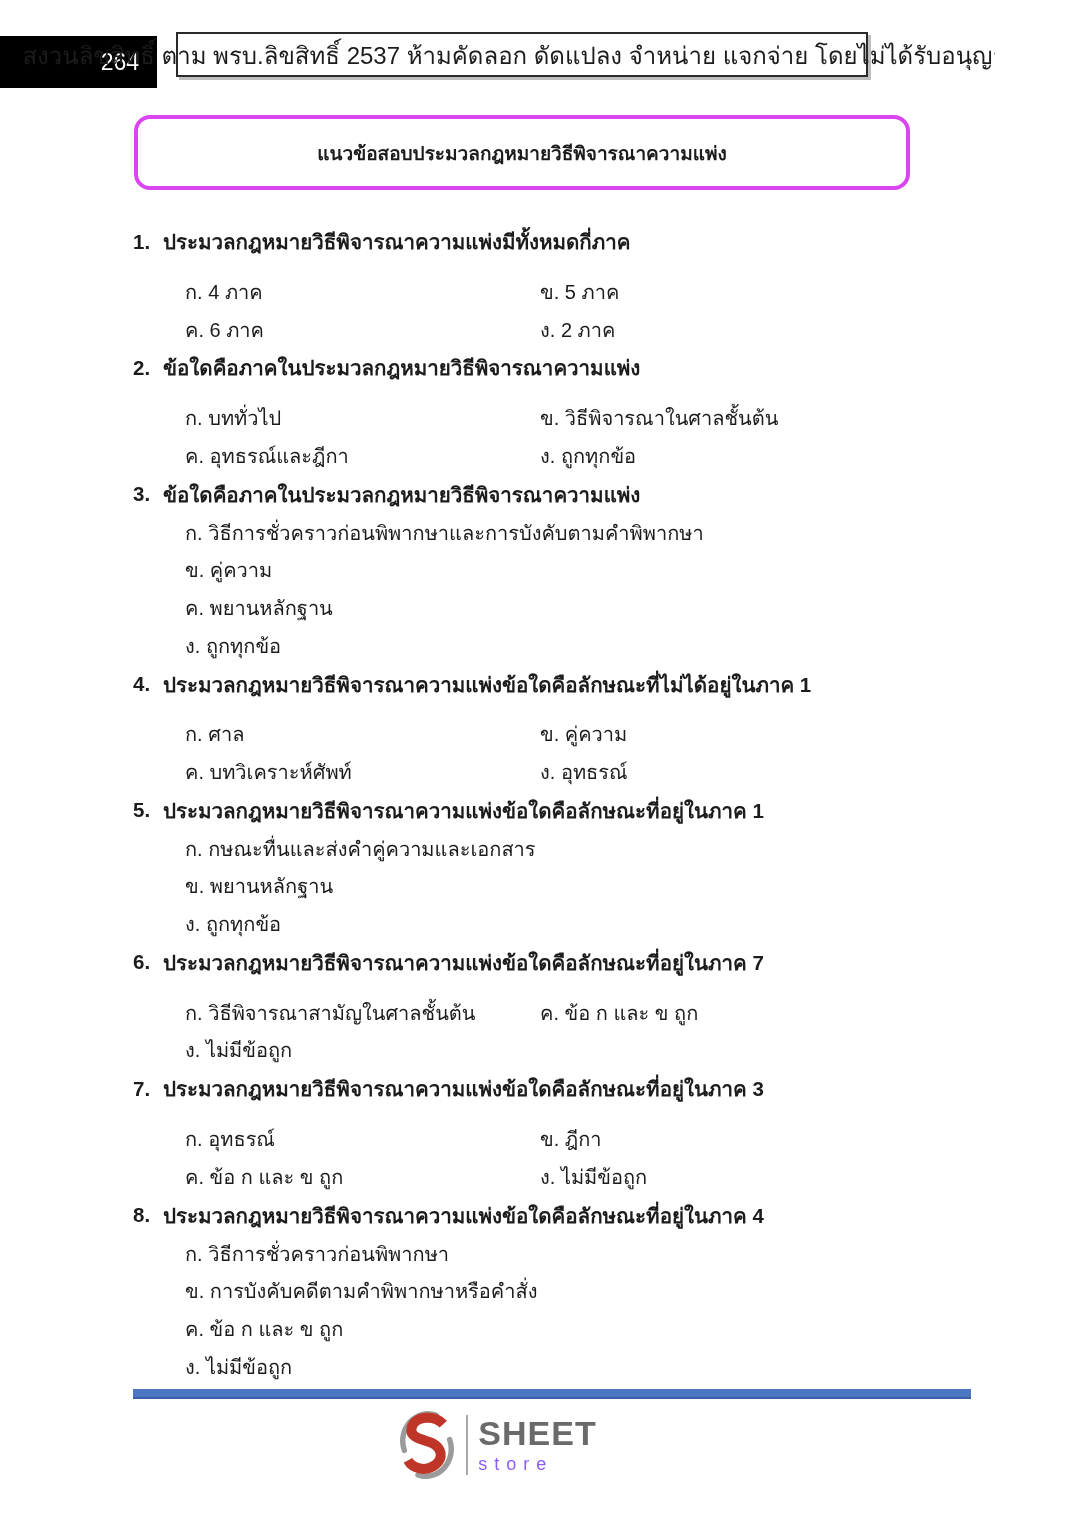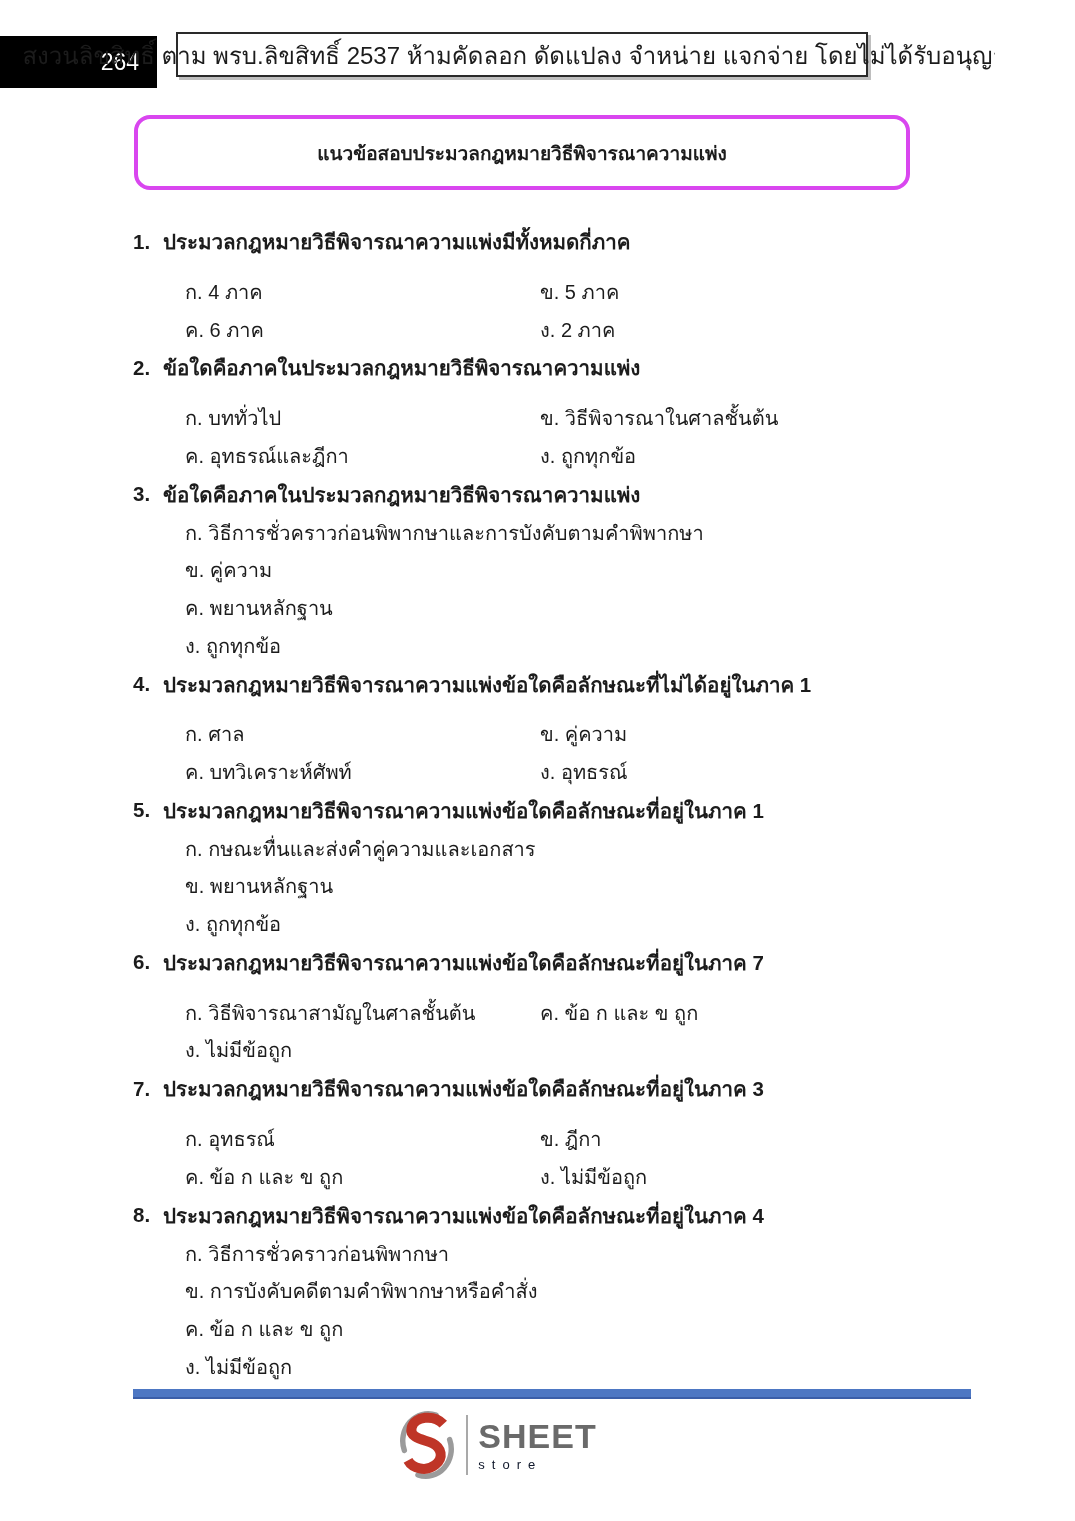--- a/index.html
+++ b/index.html
@@ -74,21 +74,21 @@
   }
   .logo-divider {
     width: 2px; height: 60px; background: #a9a9a9;
   }
   .brand { display: flex; flex-direction: column; justify-content: center; }
   .brand-main {
     font-size: 34px; font-weight: bold; color: #6a6a6a;
     letter-spacing: 1px; line-height: 1;
   }
   .brand-sub {
-    font-size: 13px; color: #0f172a;
+    font-size: 18px; color: #8b5cf6;
     letter-spacing: 7px; margin-top: 4px;
   }
 </style>
 </head>
 <body>
 
 <div class="page">
 
   <div class="page-number-box">
     <span>264</span>

